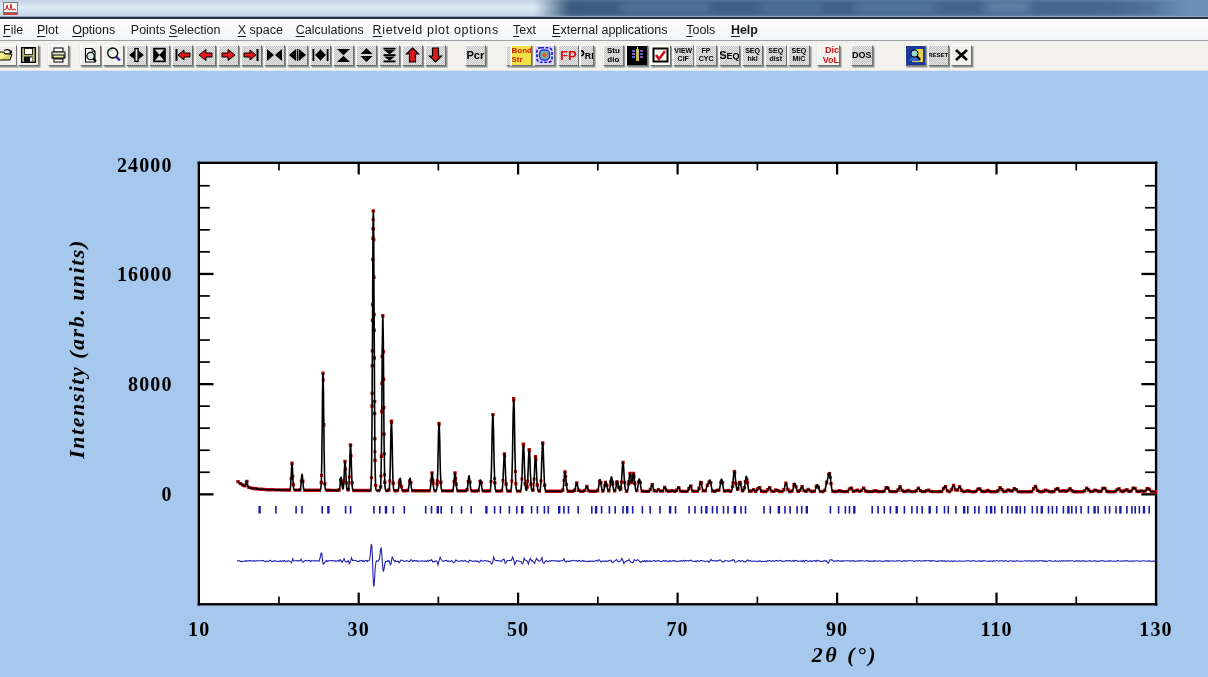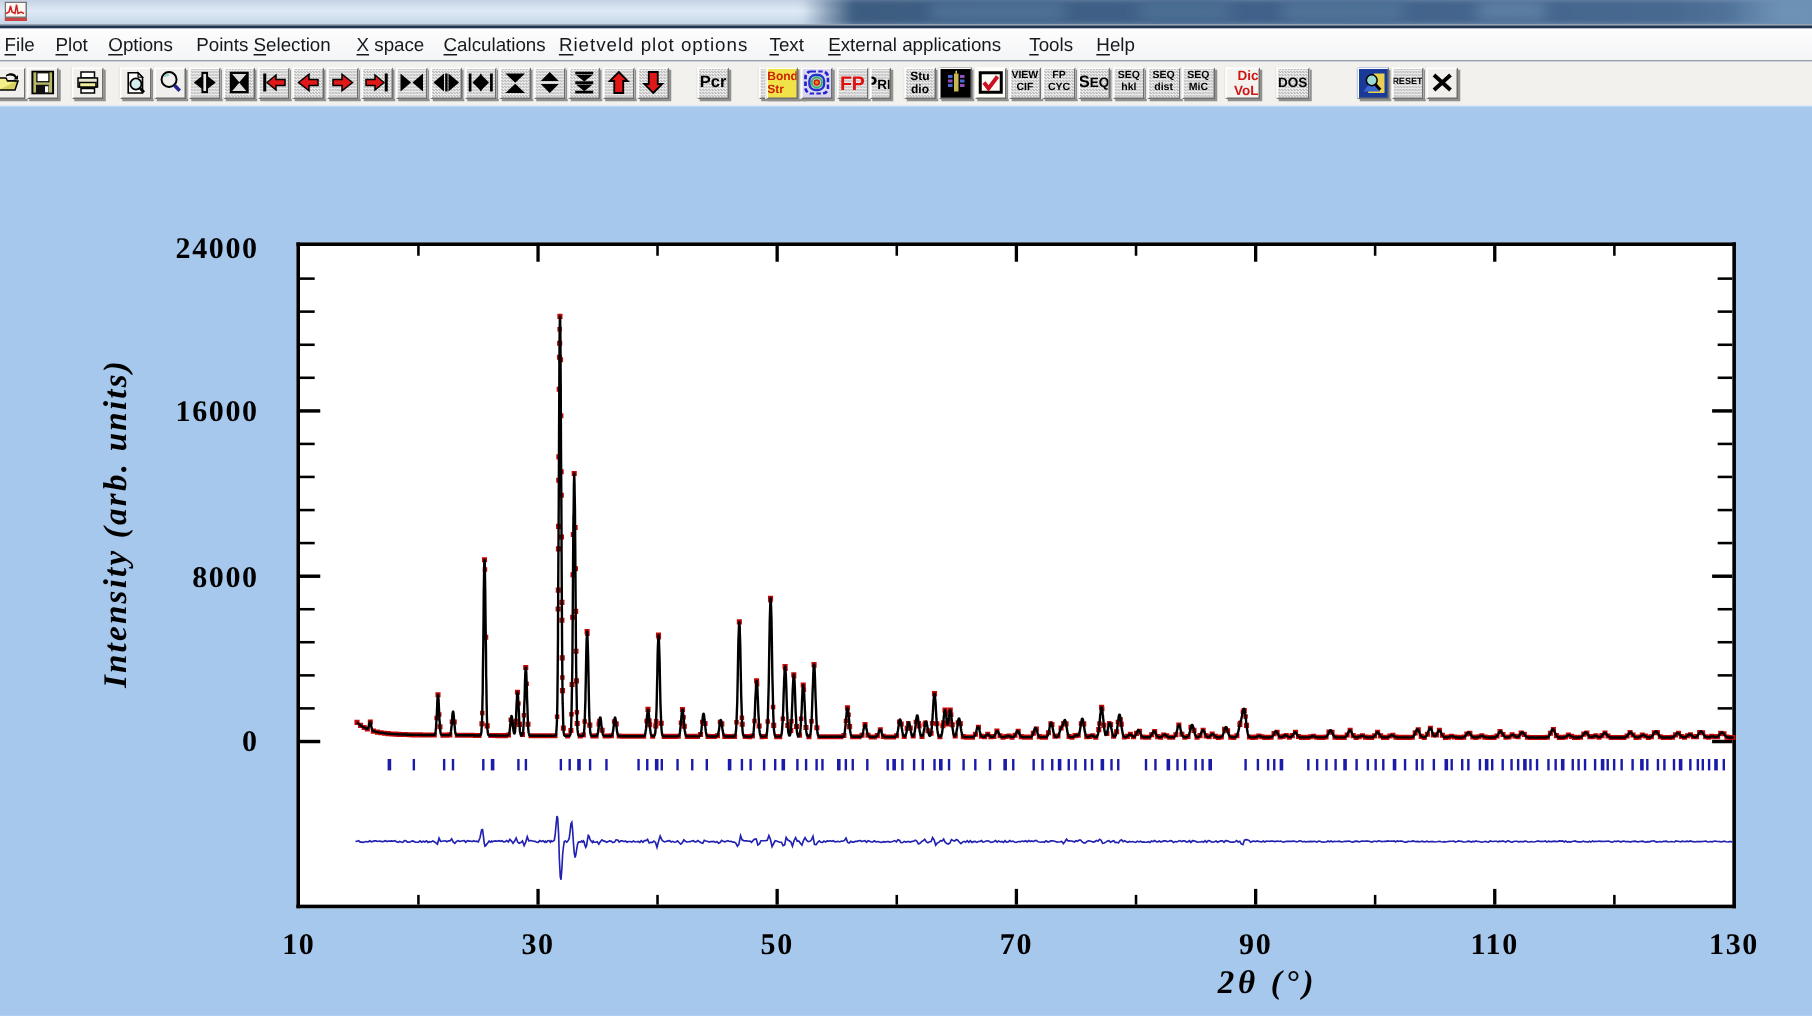--- a/index.html
+++ b/index.html
@@ -47,21 +47,21 @@
     <span style="position:absolute;left:3px;"><u>F</u>ile</span>
     <span style="position:absolute;left:37px;"><u>P</u>lot</span>
     <span style="position:absolute;left:72.2px;"><u>O</u>ptions</span>
     <span style="position:absolute;left:130.8px;">Points <u>S</u>election</span>
     <span style="position:absolute;left:237.7px;"><u>X</u> space</span>
     <span style="position:absolute;left:295.7px;"><u>C</u>alculations</span>
     <span style="position:absolute;left:372.6px;letter-spacing:0.65px;"><u>R</u>ietveld plot options</span>
     <span style="position:absolute;left:513px;"><u>T</u>ext</span>
     <span style="position:absolute;left:552.1px;"><u>E</u>xternal applications</span>
     <span style="position:absolute;left:686.2px;"><u>T</u>ools</span>
-    <span style="position:absolute;left:730.9px;"><u>H</u>elp</span>
+    <span style="position:absolute;left:730.9px;font-weight:bold;"><u>H</u>elp</span>
   </div>
 <div id="toolbar">
     <div class="tb" style="left:-4.5px;width:21.5px;background:#f0efeb">
       <svg width="17" height="16" viewBox="0 0 17 16">
         <path d="M1 13l2-6h11l-2 6z" fill="#d8d060" stroke="#000"></path>
         <path d="M1 13V5h5l1 2h6" fill="#f5ee8a" stroke="#000" stroke-width="1"></path>
         <path d="M6 3c3-2 6-1 7 1l1-1v3h-3l1-1c-1-2-4-2-6-1z" fill="#000"></path>
       </svg>
     </div>
     <div class="tb" style="left:17.6px;width:21.5px;background:#f0efeb">

